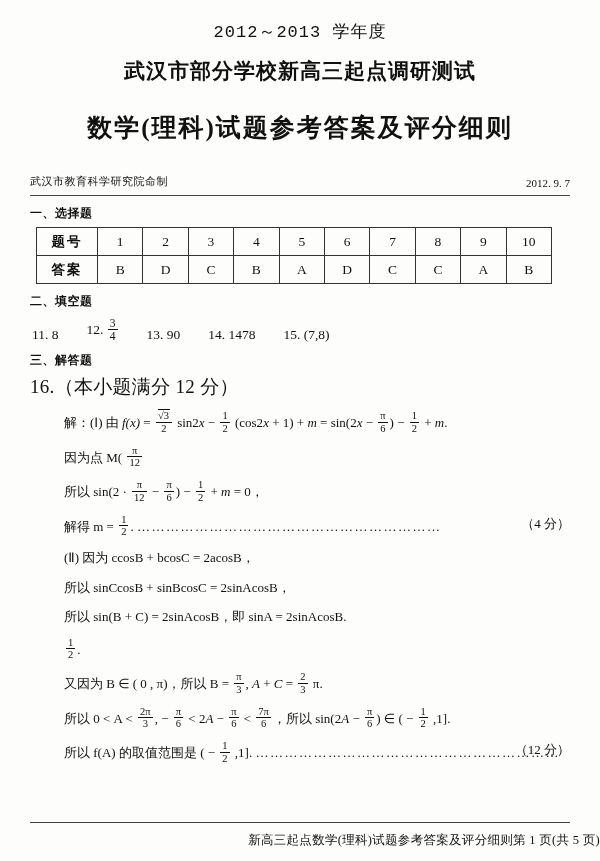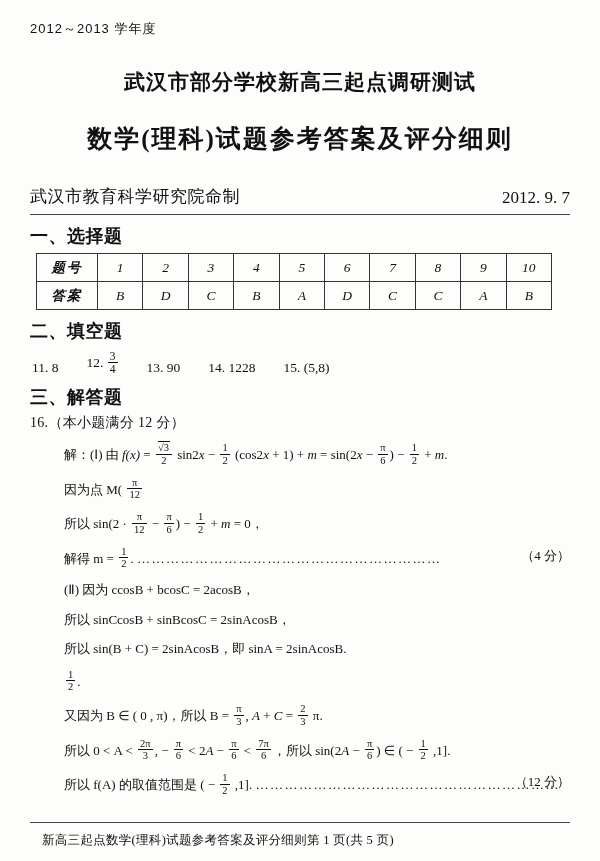--- a/index.html
+++ b/index.html
@@ -19,71 +19,70 @@
     width: 600px;
     height: 861px;
     box-sizing: border-box;
     padding: 14px 30px 0 30px;
     position: relative;
     background: #fdfdfb;
   }
 
   
   .line-year {
-    text-align: left;
-    font-size: 13px;
+    text-align: center;
+    font-size: 17px;
     letter-spacing: 1px;
     margin-top: 6px;
-    font-family: Liberation Sans, sans-serif;
+    font-family: Liberation Mono, monospace;
   }
   .line-title {
     text-align: center;
     font-size: 21px;
     font-weight: bold;
     letter-spacing: 1px;
-    margin-top: 30px;
+    margin-top: 14px;
   }
   .line-subject {
     text-align: center;
     font-size: 25px;
     font-weight: bold;
     letter-spacing: 2px;
     margin-top: 26px;
   }
   .byline {
     display: flex;
     justify-content: space-between;
     align-items: flex-end;
     margin-top: 30px;
-    font-size: 17px;
+    font-size: 11px;
   }
   .byline .org { letter-spacing: 0.5px; }
   .byline .date { font-family: "Liberation Serif", serif; text-align: right; }
   .rule {
     border: none;
     border-top: 1px solid #444;
     margin: 6px 0 0 0;
   }
 
   
   .sec-head {
-    font-size: 18px;
+    font-size: 12px;
     font-weight: bold;
     margin-top: 9px;
     margin-bottom: 5px;
     letter-spacing: 0.5px;
   }
 
   
   .tbl-wrap { padding-left: 6px; }
   table.answers {
     border-collapse: collapse;
     width: 516px;
     table-layout: fixed;
-    font-style: italic;
   }
   table.answers td {
     border: 1px solid #333;
     height: 25px;
     text-align: center;
     font-size: 13.5px;
     font-family: "Liberation Serif", serif;
   }
   table.answers td.head-cell {
     width: 58px;
@@ -108,21 +107,21 @@
     line-height: 1.05;
     margin: 0 1px;
     position: relative;
     top: -1px;
   }
   .frac .num { display: block; padding: 0 2px; }
   .frac .den { display: block; border-top: 1px solid #111; padding: 0 2px; }
 
   
   .q-line {
-    font-size: 14px;
+    font-size: 19px;
     margin-top: 3px;
     letter-spacing: 0.3px;
   }
   .sol {
     font-size: 13px;
     margin-top: 10px;
     padding-left: 34px;
     position: relative;
     line-height: 1.5;
   }
@@ -152,24 +151,24 @@
   
   .footer-rule {
     position: absolute;
     left: 30px;
     right: 30px;
     bottom: 38px;
     border-top: 1px solid #444;
   }
   .footer {
     position: absolute;
-    left: 12px;
+    left: 4px;
     right: 0;
     bottom: 12px;
-    text-align: left;
+    text-align: right;
     font-size: 12.5px;
     letter-spacing: 0.3px;
     margin-left: 30px;
   }
 </style>
 </head>
 <body>
 
 <div class="page">
 
@@ -231,25 +230,25 @@
         <span class="num">3</span>
         <span class="den">4</span>
       </span>
     </span>
     <span class="fill-item">
       <span>13.</span>
       <span>90</span>
     </span>
     <span class="fill-item">
       <span>14.</span>
-      <span>1228</span>
+      <span>1478</span>
     </span>
     <span class="fill-item">
       <span>15.</span>
-      <span>(5,8)</span>
+      <span>(7,8)</span>
     </span>
   </div>
 
   <div class="sec-head">三、解答题</div>
 
   <div class="q-line">16.（本小题满分 12 分）</div>
 
   <div class="sol">
     <span>解：(Ⅰ) 由</span>
     <span class="mathi">f(x)</span> =

